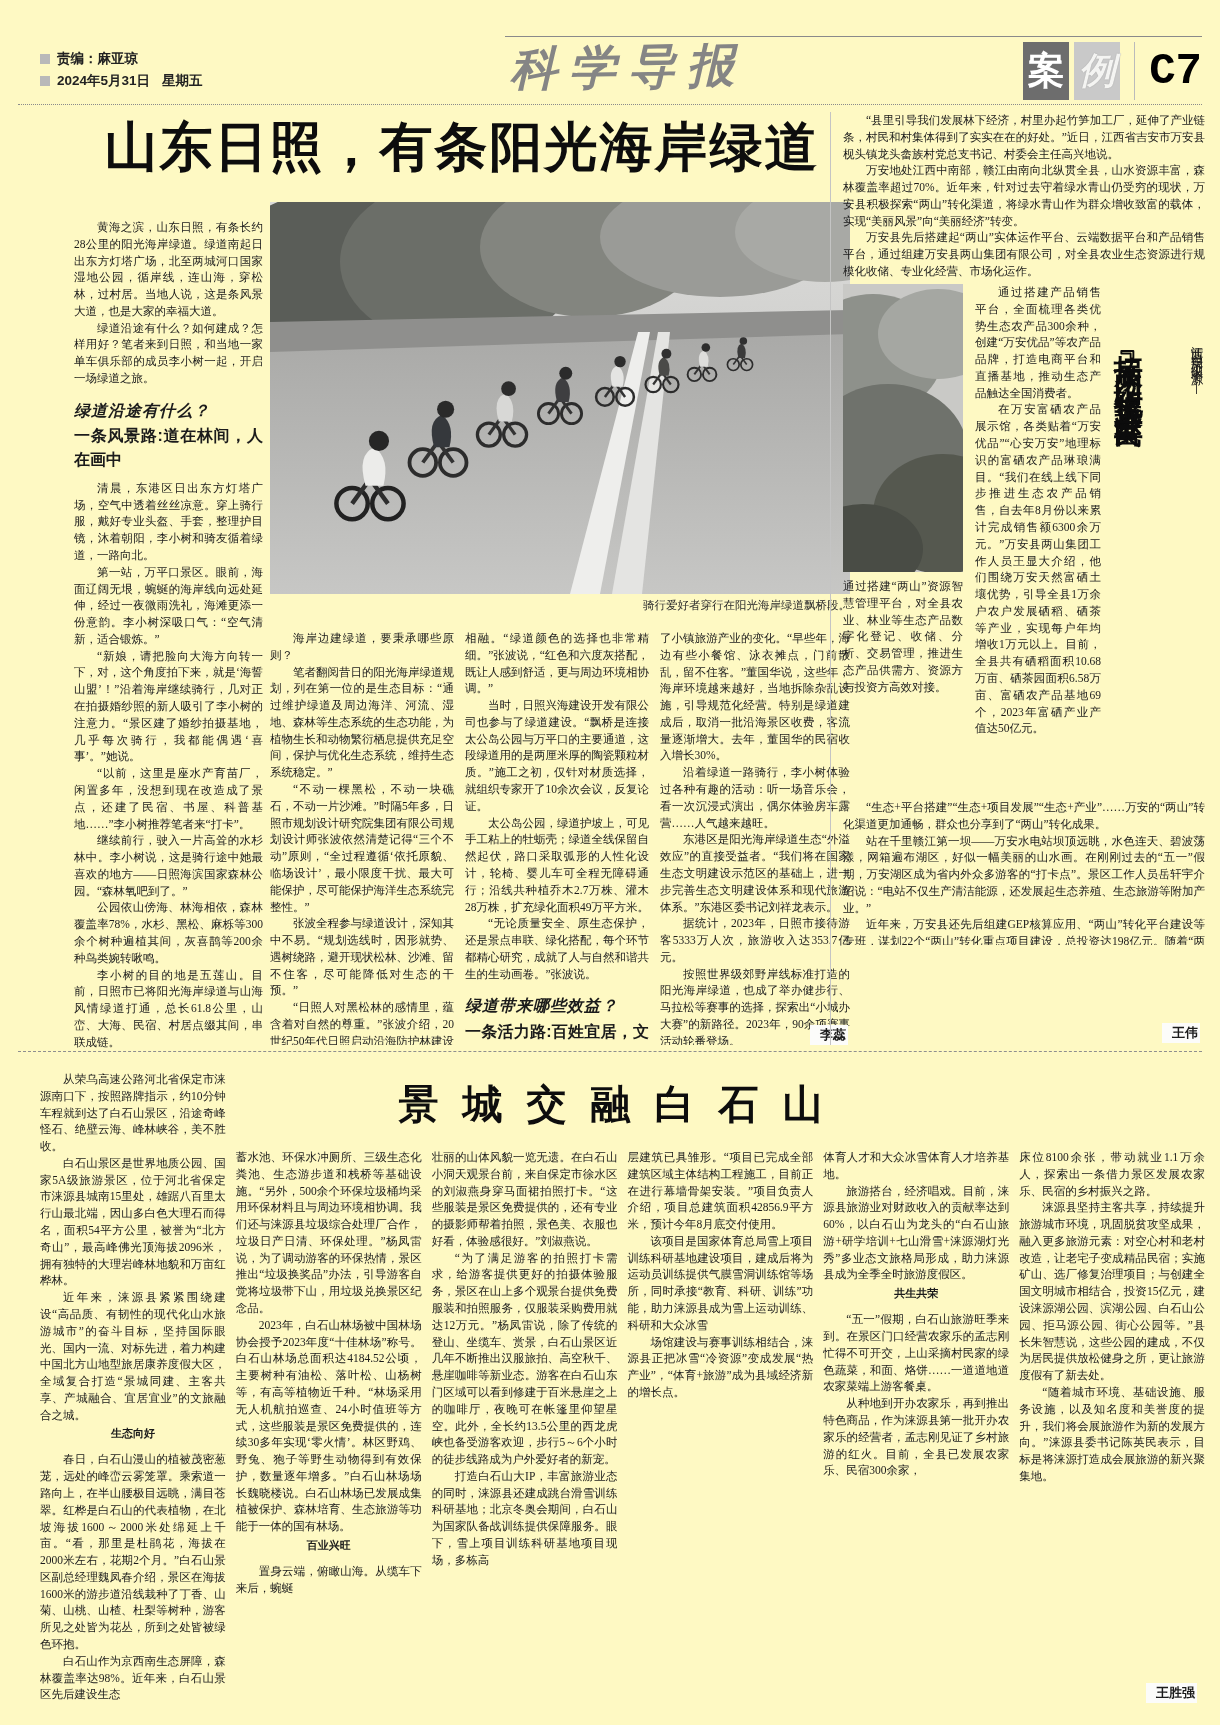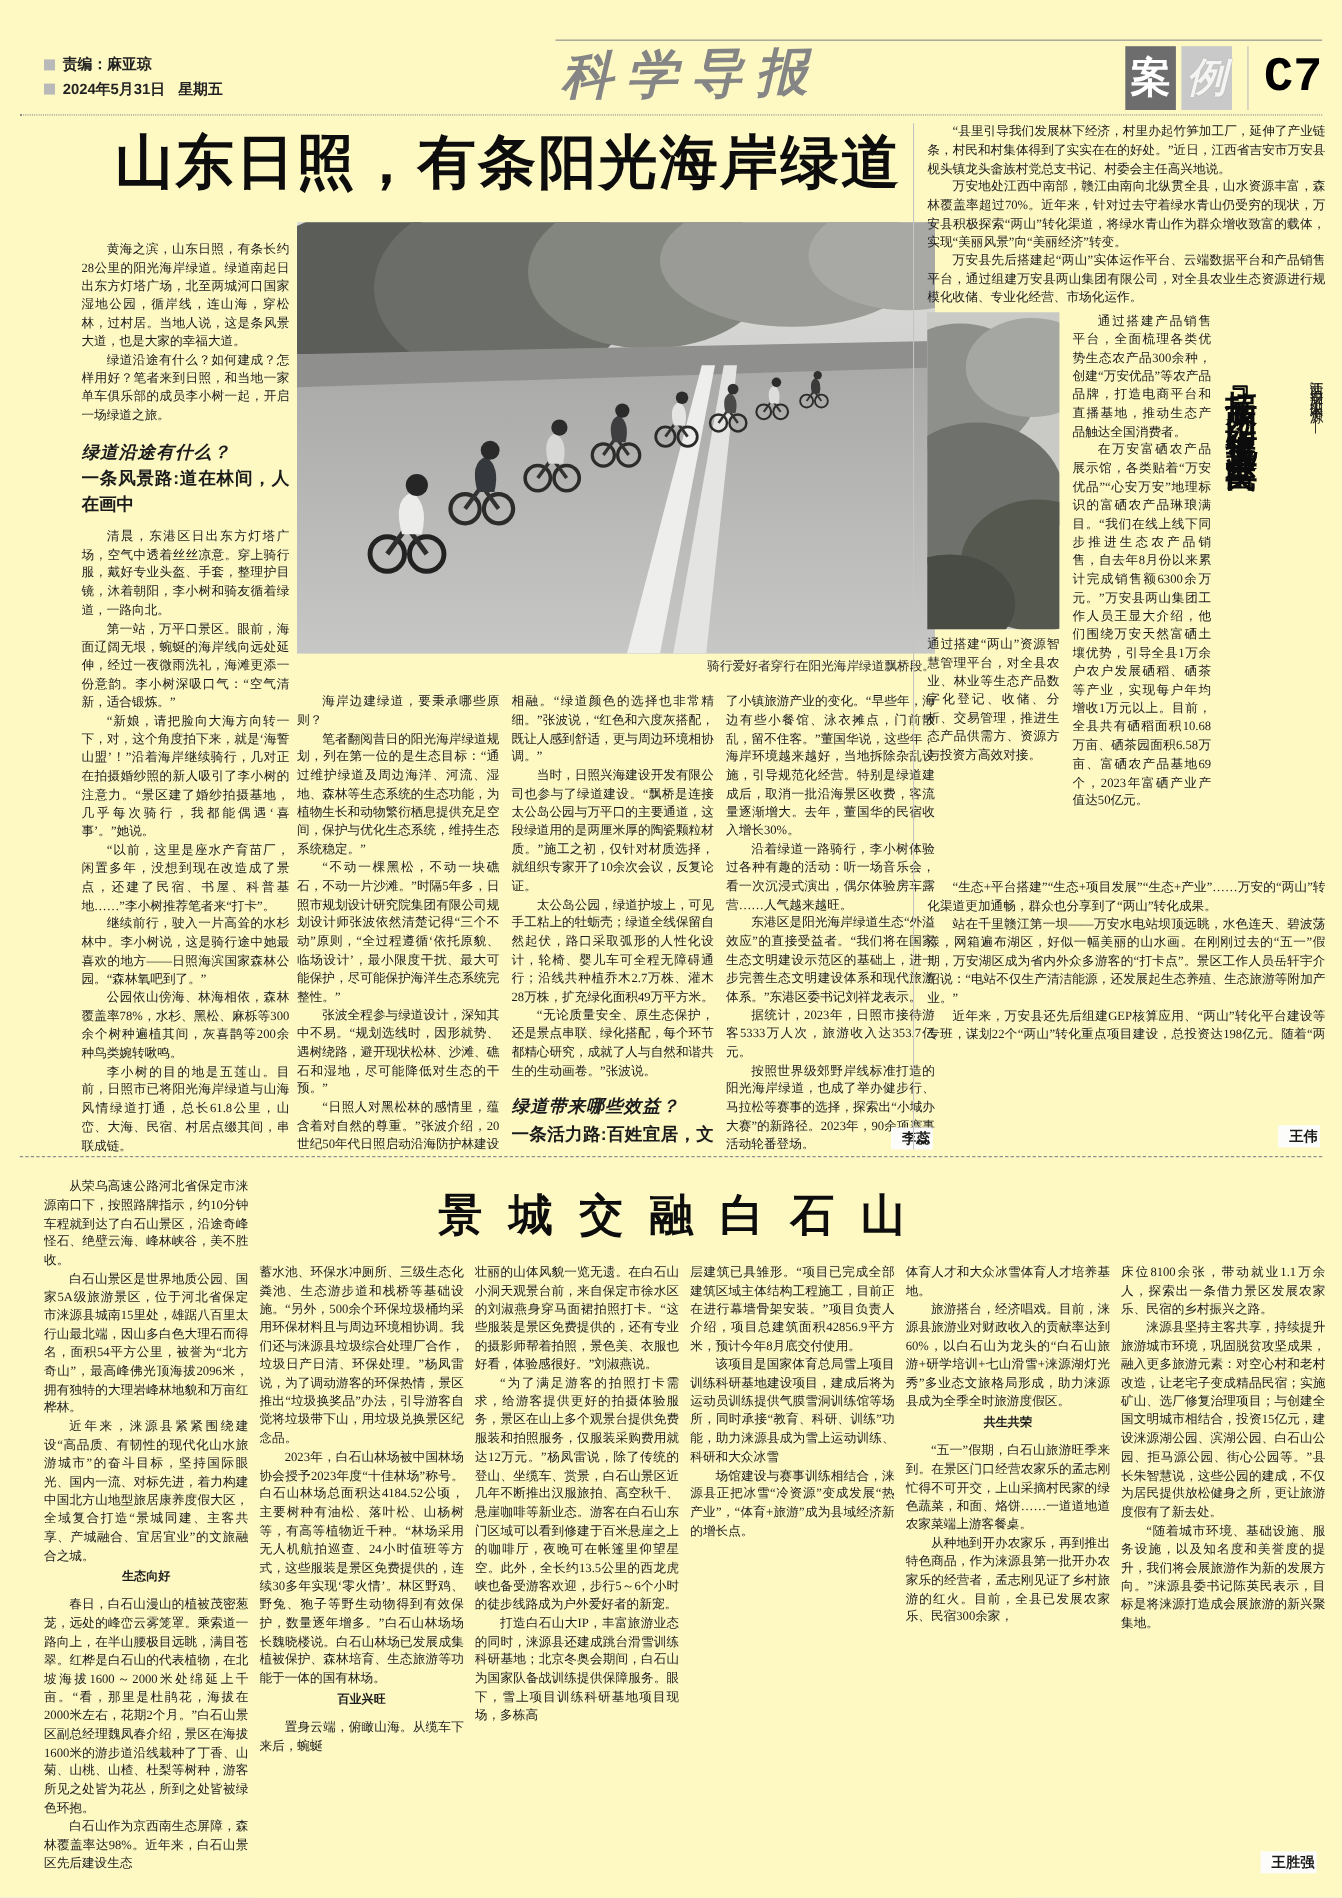--- a/index.html
+++ b/index.html
@@ -201,21 +201,21 @@
             </g>
         </g>
       </svg>
     </div>
     <div class="photo-caption">骑行爱好者穿行在阳光海岸绿道飘桥段。</div>
 
     <div class="mcol mcol2">
         <div class="blk p">海岸边建绿道，要秉承哪些原则？</div>
         <div class="blk p">笔者翻阅昔日的阳光海岸绿道规划，列在第一位的是生态目标：“通过维护绿道及周边海洋、河流、湿地、森林等生态系统的生态功能，为植物生长和动物繁衍栖息提供充足空间，保护与优化生态系统，维持生态系统稳定。”</div>
         <div class="blk p">“不动一棵黑松，不动一块礁石，不动一片沙滩。”时隔5年多，日照市规划设计研究院集团有限公司规划设计师张波依然清楚记得“三个不动”原则，“全过程遵循‘依托原貌、临场设计’，最小限度干扰、最大可能保护，尽可能保护海洋生态系统完整性。”</div>
-        <div class="blk p">张波全程参与绿道设计，深知其中不易。“规划选线时，因形就势、遇树绕路，避开现状松林、沙滩、礁石和湿地，尽可能降低对生态的干预。”</div>
+        <div class="blk p">张波全程参与绿道设计，深知其中不易。“规划选线时，因形就势、遇树绕路，避开现状松林、沙滩、留不住客，尽可能降低对生态的干预。”</div>
         <div class="blk p">“日照人对黑松林的感情里，蕴含着对自然的尊重。”张波介绍，20世纪50年代日照启动沿海防护林建设以来，黑松凭借耐海雾、抗海风等特性，在日照海滨扎根生长，既是海岸带第一道生态屏障，也成为四季常青的美丽风景。</div>
       </div>
     <div class="mcol mcol3">
         <div class="blk cont">相融。“绿道颜色的选择也非常精细。”张波说，“红色和六度灰搭配，既让人感到舒适，更与周边环境相协调。”</div>
         <div class="blk p">当时，日照兴海建设开发有限公司也参与了绿道建设。“飘桥是连接太公岛公园与万平口的主要通道，这段绿道用的是两厘米厚的陶瓷颗粒材质。”施工之初，仅针对材质选择，就组织专家开了10余次会议，反复论证。</div>
         <div class="blk p">太公岛公园，绿道护坡上，可见手工粘上的牡蛎壳；绿道全线保留自然起伏，路口采取弧形的人性化设计，轮椅、婴儿车可全程无障碍通行；沿线共种植乔木2.7万株、灌木28万株，扩充绿化面积49万平方米。</div>
         <div class="blk p">“无论质量安全、原生态保护，还是景点串联、绿化搭配，每个环节都精心研究，成就了人与自然和谐共生的生动画卷。”张波说。</div>
         <div class="blk subhead-kai">绿道带来哪些效益？</div>
         <div class="blk subhead-bold">一条活力路:百姓宜居，文旅繁荣</div>
       </div>

